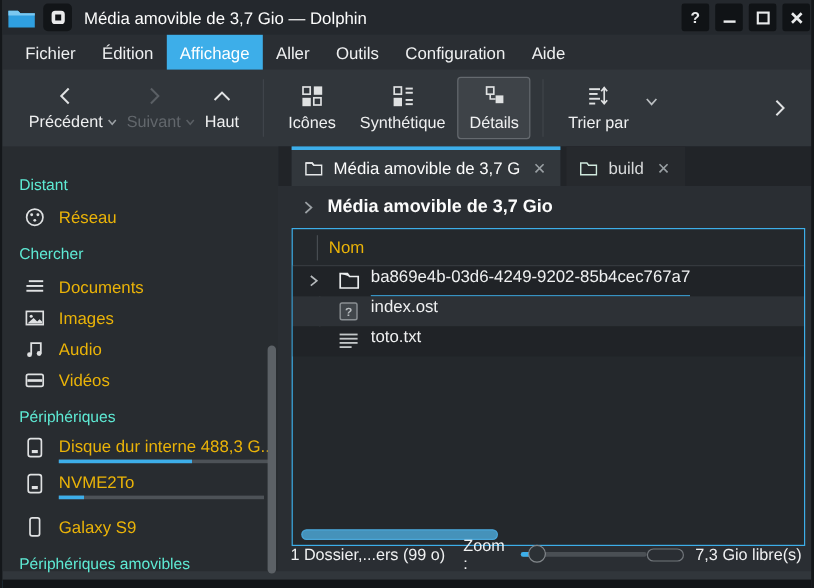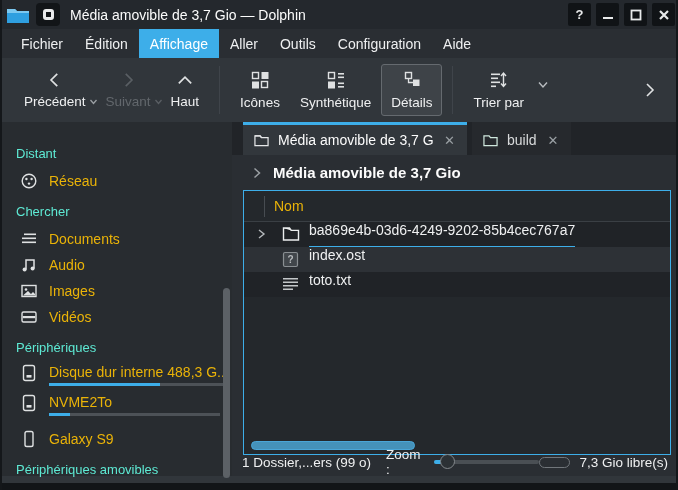--- a/index.html
+++ b/index.html
@@ -234,36 +234,36 @@
             <rect x="4" y="3.5" width="12" height="1.6" fill="#dfe1e2"></rect>
             <rect x="2" y="7.5" width="14" height="1.6" fill="#dfe1e2"></rect>
             <rect x="2" y="11.5" width="14" height="1.6" fill="#dfe1e2"></rect>
             </svg>
         </span>
         <span class="slabel">Documents</span>
       </div>
       <div class="side-item">
         <span class="sicon">
           <svg width="18" height="18" viewBox="0 0 18 18">
+            <rect x="2" y="3.5" width="14" height="11" fill="none" stroke="#dfe1e2" stroke-width="1.4"></rect>
+            <circle cx="6" cy="7.5" r="1.3" fill="#dfe1e2"></circle>
+            <path d="M3.5 13 L8 9 L11 12 L13 10 L15 12 V13.5 H3.5 z" fill="#dfe1e2"></path>
+            </svg>
+        </span>
+        <span class="slabel">Images</span>
+      </div>
+      <div class="side-item">
+        <span class="sicon">
+          <svg width="18" height="18" viewBox="0 0 18 18">
             <path d="M6 13.5 V4 H14 V12.5" fill="none" stroke="#dfe1e2" stroke-width="1.5"></path>
             <circle cx="4.6" cy="13.6" r="2" fill="#dfe1e2"></circle>
             <circle cx="12.6" cy="12.6" r="2" fill="#dfe1e2"></circle>
             </svg>
         </span>
         <span class="slabel">Audio</span>
-      </div>
-      <div class="side-item">
-        <span class="sicon">
-          <svg width="18" height="18" viewBox="0 0 18 18">
-            <rect x="2" y="3.5" width="14" height="11" fill="none" stroke="#dfe1e2" stroke-width="1.4"></rect>
-            <circle cx="6" cy="7.5" r="1.3" fill="#dfe1e2"></circle>
-            <path d="M3.5 13 L8 9 L11 12 L13 10 L15 12 V13.5 H3.5 z" fill="#dfe1e2"></path>
-            </svg>
-        </span>
-        <span class="slabel">Images</span>
       </div>
       <div class="side-item">
         <span class="sicon">
           <svg width="18" height="18" viewBox="0 0 18 18">
             <rect x="2" y="4" width="14" height="10" rx="1.5" fill="none" stroke="#dfe1e2" stroke-width="1.4"></rect>
             <rect x="2.8" y="8" width="12.4" height="2.2" fill="#dfe1e2"></rect>
             </svg>
         </span>
         <span class="slabel">Vidéos</span>
       </div>

